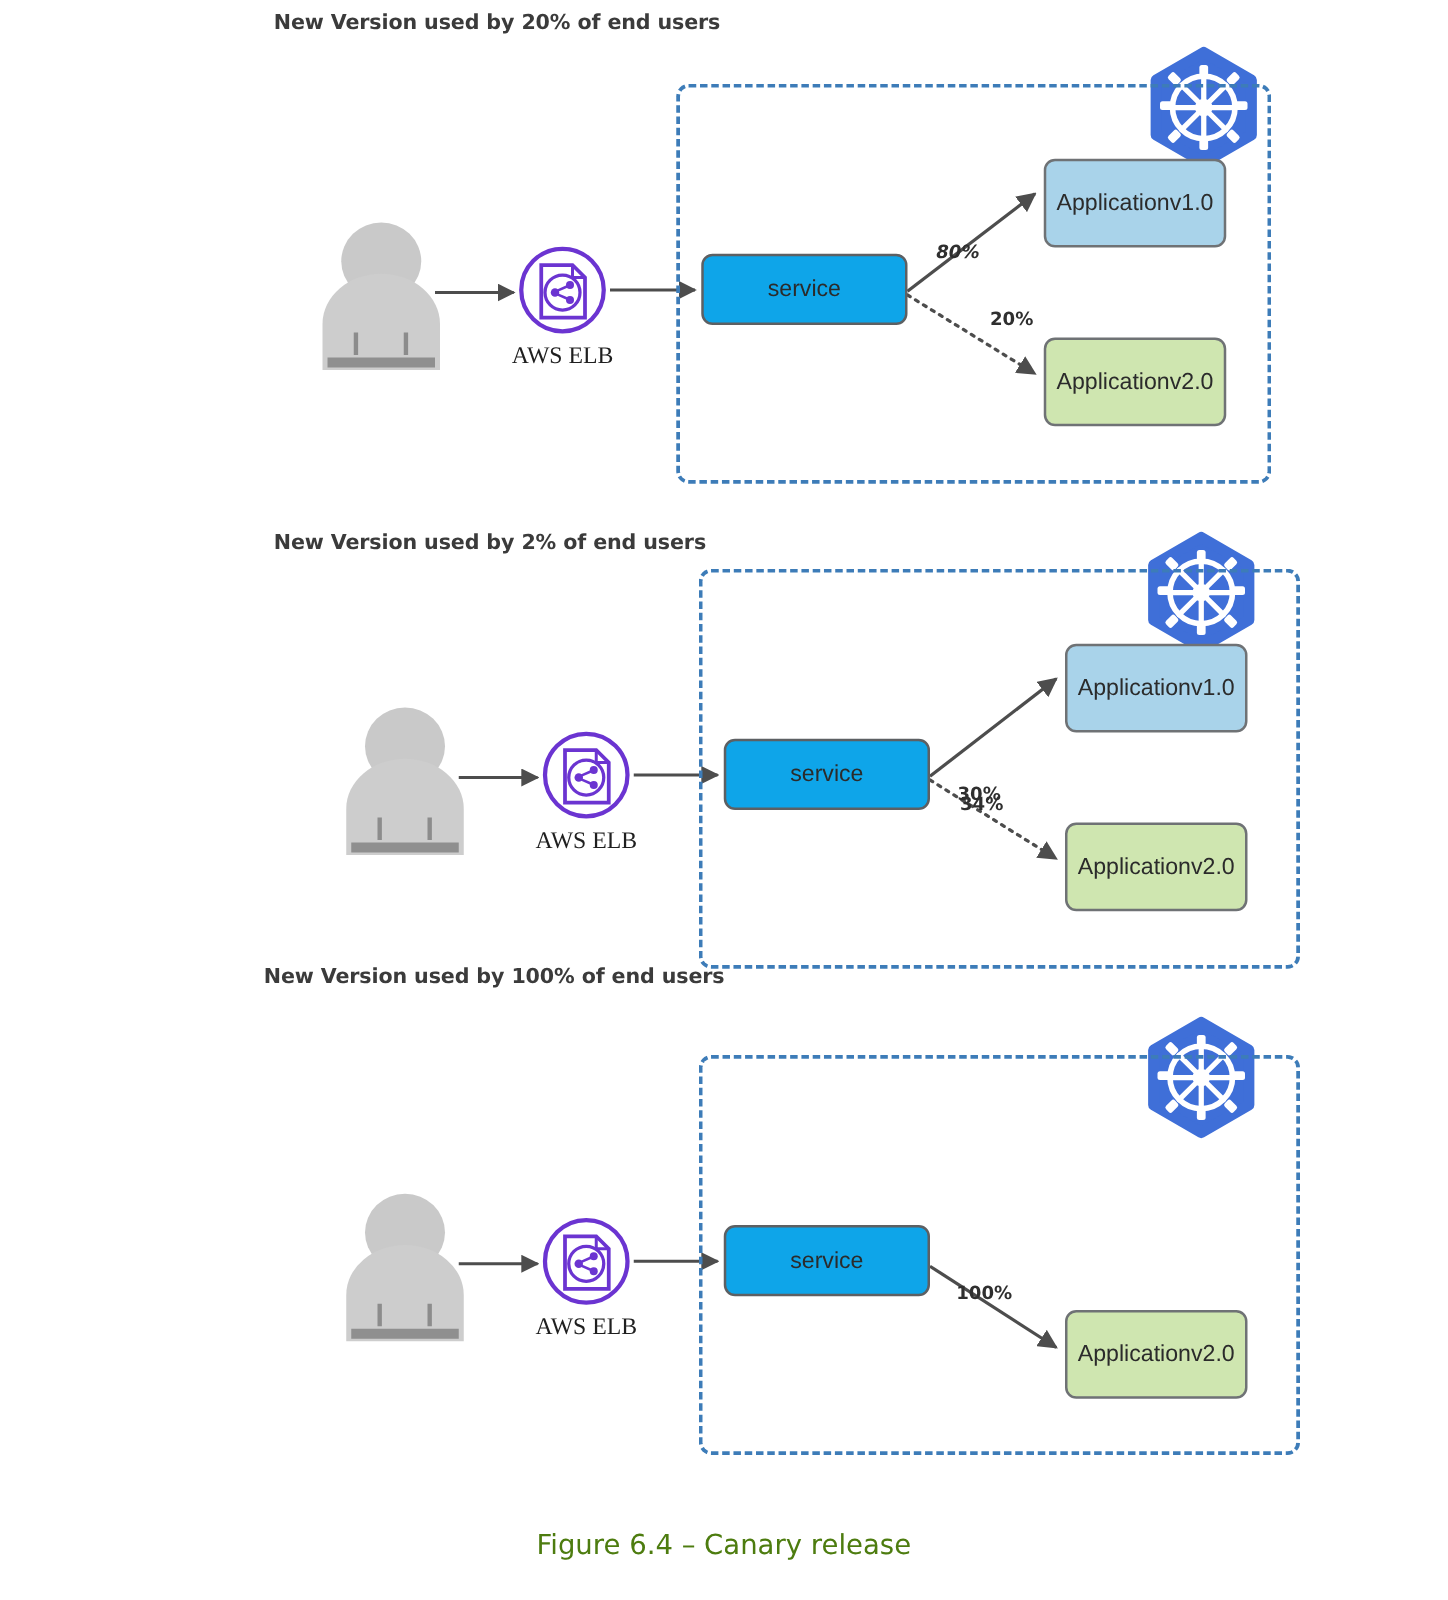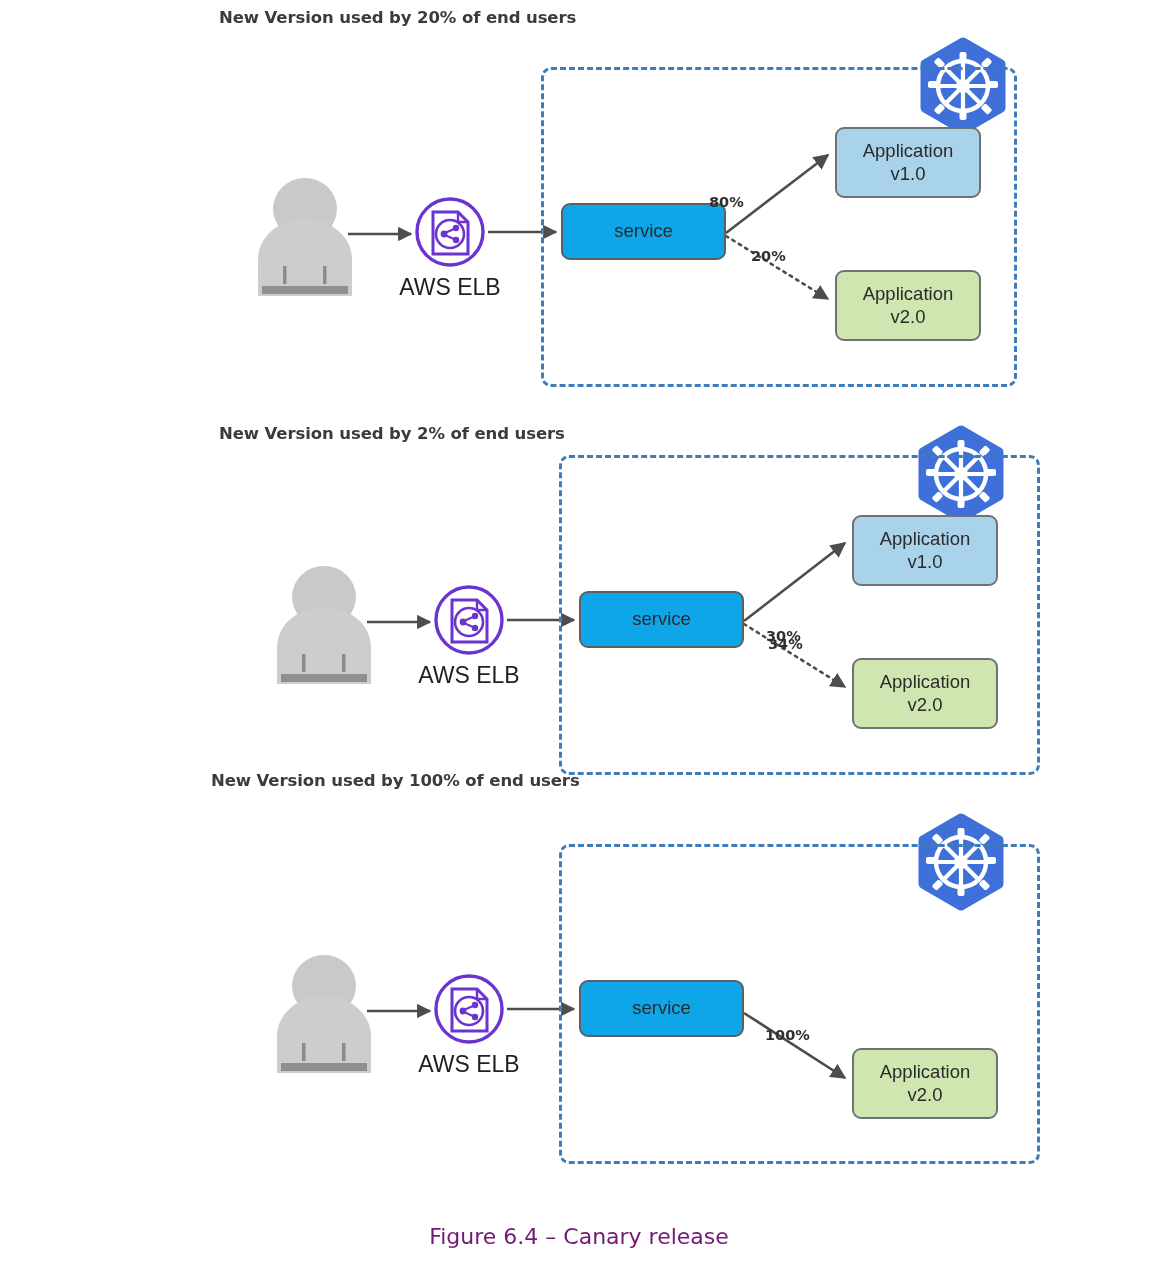--- a/index.html
+++ b/index.html
@@ -37,21 +37,21 @@
     border-radius: 10px;
     box-sizing: border-box;
     background: transparent;
   }
   .node-box {
     position: absolute;
     box-sizing: border-box;
     border: 2.5px solid #66686b;
     border-radius: 9px;
     display: flex;
-    flex-direction: column;
+    flex-direction: row;
     align-items: center;
     justify-content: center;
     font-size: 18.5px;
     color: #2b2b2b;
     line-height: 1.22;
     font-family: "Liberation Sans", sans-serif;
     text-align: center;
   }
   .node-box.service {
     background: #0ea5e9;
@@ -68,33 +68,33 @@
   .edge-label {
     position: absolute;
     font-family: "DejaVu Sans", sans-serif;
     font-size: 14.5px;
     font-weight: 700;
     color: #2f2f2f;
     white-space: nowrap;
   }
   .elb-label {
     position: absolute;
-    font-size: 23px;
+    font-size: 19px;
     color: #1f1f1f;
-    font-family: Liberation Sans, sans-serif;
+    font-family: Liberation Serif, serif;
     white-space: nowrap;
     text-align: center;
   }
   .figure-caption {
     position: absolute;
     width: 100%;
     text-align: center;
     font-family: "DejaVu Sans", sans-serif;
     font-size: 22px;
-    color: #701a75;
+    color: #4d7c0f;
   }
   svg.overlay {
     position: absolute;
     left: 0;
     top: 0;
     width: 1158px;
     height: 1280px;
     pointer-events: none;
   }
 </style>
@@ -285,22 +285,22 @@
     <div class="node-box app-v1" style="left:835px; top:127px; width:146px; height:71px;">
       <span>Application</span>
       <span>v1.0</span>
     </div>
 
     <div class="node-box app-v2" style="left:835px; top:270px; width:146px; height:71px;">
       <span>Application</span>
       <span>v2.0</span>
     </div>
 
-    <div class="edge-label" style="left:709px; top:194px;">80%</div>
-    <div class="edge-label" style="left:751px; top:248px;">20%</div>
+    <div class="edge-label" style="left:749px; top:194px;font-style:italic;">80%</div>
+    <div class="edge-label" style="left:792px; top:248px;">20%</div>
 
     <div class="elb-label" style="left:382px; top:274px; width:136px;">AWS ELB</div>
   </div>
 
   <div class="panel">
     <div class="panel-title" style="left:219px; top:424px;">New Version used by 2% of end users</div>
 
     <div class="cluster-box" style="left:559px; top:455px; width:481px; height:320px;"></div>
 
     <div class="node-box service" style="left:579px; top:591px; width:165px; height:57px;">

